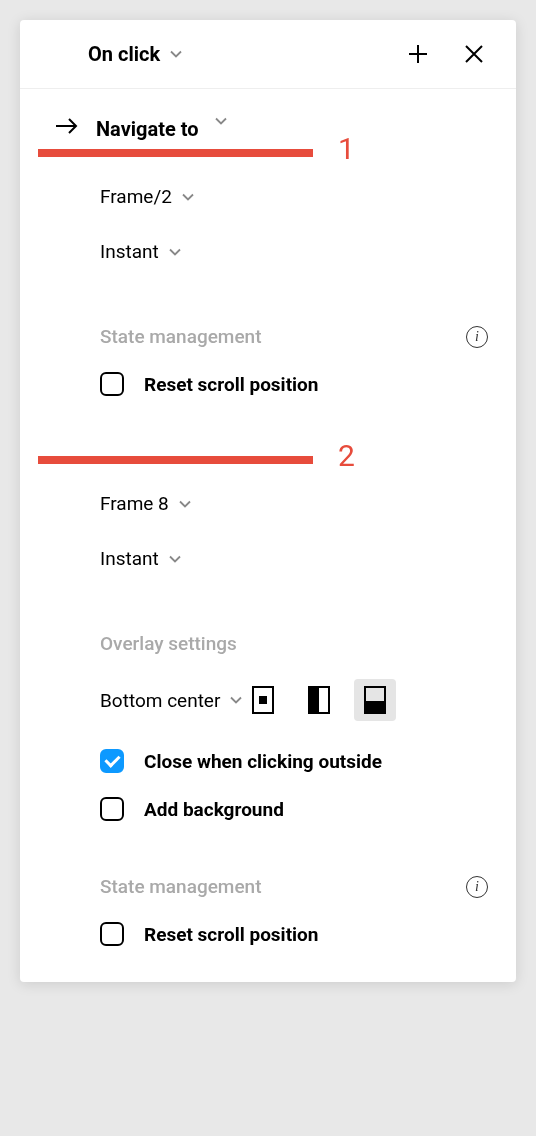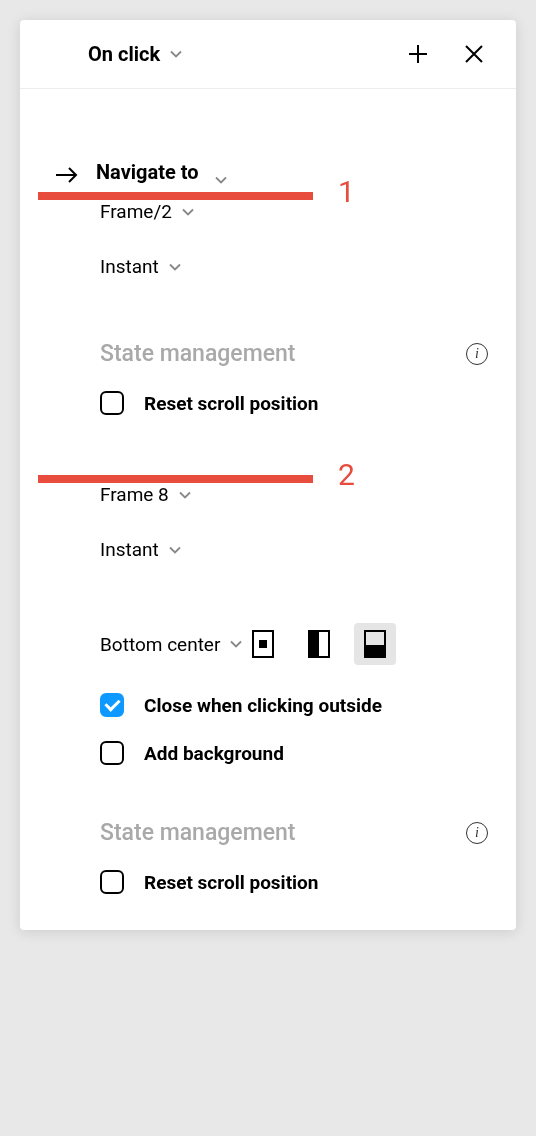--- a/index.html
+++ b/index.html
@@ -52,27 +52,26 @@
       align-items: center;
       justify-content: center;
       cursor: pointer;
     }
     .section {
       padding: 28px 28px 0 28px;
       position: relative;
     }
     .action-header {
       display: flex;
-      align-items: flex-end;
+      align-items: flex-start;
       gap: 16px;
       font-weight: 700;
       font-size: 20px;
       padding-left: 6px;
       cursor: pointer;
-      margin-top: 43px;
     }
     .annotation-wrapper {
       position: relative;
       margin-top: 8px;
     }
     .red-underline {
       height: 8px;
       background: #e74c3c;
       width: 275px;
       margin-left: -10px;
@@ -80,39 +79,40 @@
     .annotation-number {
       position: absolute;
       color: #e74c3c;
       font-size: 30px;
       font-weight: 400;
       top: -18px;
       left: 290px;
     }
     .indented {
       padding-left: 52px;
+      margin-top: 28px;
     }
     .dropdown-row {
       display: flex;
       align-items: center;
       gap: 10px;
       font-size: 19px;
       color: #000;
       margin-bottom: 32px;
       cursor: pointer;
     }
     .group-label-row {
       display: flex;
       align-items: center;
       justify-content: space-between;
       margin-bottom: 24px;
     }
     .group-label {
       color: #a9a9a9;
-      font-size: 23px;
+      font-size: 19px;
       font-weight: 500;
     }
     .info-icon {
       width: 22px;
       height: 22px;
       border: 1.5px solid #333;
       border-radius: 50%;
       display: flex;
       align-items: center;
       justify-content: center;
@@ -279,20 +279,23 @@
       </div>
       <div class="dropdown-row">
         <span>Instant</span>
         <svg class="chevron" width="12" height="8" viewBox="0 0 12 8">
             <path d="M1 1.5 L6 6.5 L11 1.5" stroke="#888" stroke-width="1.8" fill="none"></path>
           </svg>
       </div>
 
       <div class="spacer"></div>
 
+      <div class="group-label-row">
+        <span class="group-label">Overlay settings</span>
+      </div>
 
       <div class="overlay-pos-row">
         <div class="pos-dropdown">
           <span>Bottom center</span>
           <svg class="chevron" width="12" height="8" viewBox="0 0 12 8">
               <path d="M1 1.5 L6 6.5 L11 1.5" stroke="#888" stroke-width="1.8" fill="none"></path>
             </svg>
         </div>
         <div class="pos-icons">
           <div class="pos-icon-wrap">

